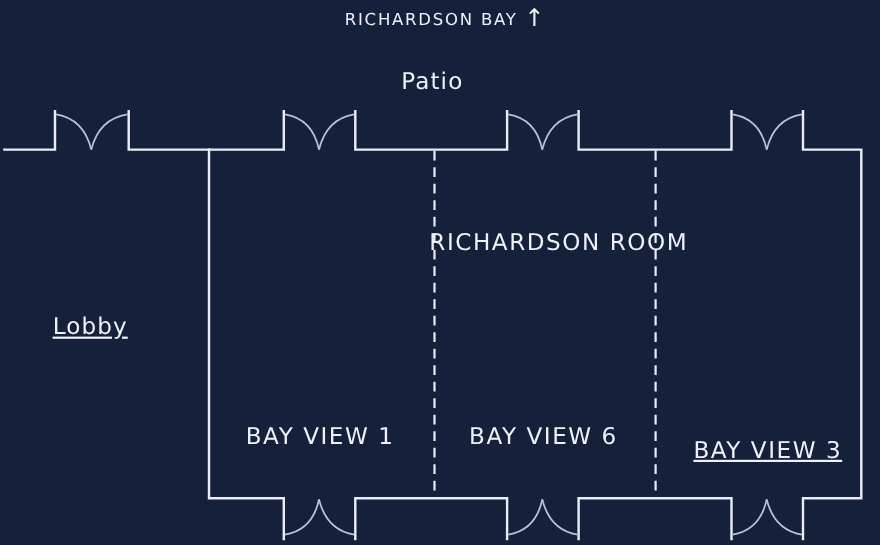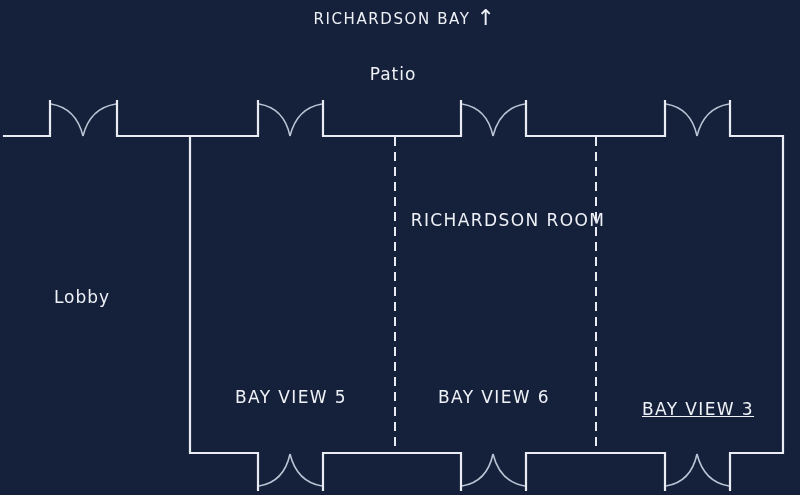--- a/index.html
+++ b/index.html
@@ -6,21 +6,21 @@
     body {
       width: 800px; height: 495px; overflow: hidden;
       background: #15203b;
       font-family: "DejaVu Sans", sans-serif;
       position: relative;
     }
     .floorplan { position: absolute; left: 0; top: 0; }
     .label {
       position: absolute;
       color: #eef1f6;
-      font-size: 17px;
+      font-size: 21px;
       letter-spacing: 1.4px;
       white-space: nowrap;
       transform: translateX(-50%);
       line-height: 20px;
     }
     .label.compass { font-size: 15px; letter-spacing: 1.6px; }
     .arrow { font-size: 22px; margin-left: 6px; position: relative; top: 1px; }
   </style>
 </head>
 <body>
@@ -79,17 +79,17 @@
 </svg>
 
 <div class="label compass" style="left:405px; top:7px;">
   <span>RICHARDSON BAY</span><span class="arrow">↑</span>
 </div>
 
 <div class="label" style="left:393px; top:64px; letter-spacing:1px;">Patio</div>
 
 <div class="label" style="left:508px; top:210px;">RICHARDSON ROOM</div>
 
-<div class="label" style="left:82px; top:287px; letter-spacing:1px;">Lobby</div>
+<div class="label" style="left:82px; top:287px; letter-spacing:1px;text-decoration:underline;">Lobby</div>
 
-<div class="label" style="left:291px; top:387px;">BAY VIEW 5</div>
+<div class="label" style="left:291px; top:387px;">BAY VIEW 1</div>
 <div class="label" style="left:494px; top:387px;">BAY VIEW 6</div>
 <div class="label" style="left:698px; top:399px;text-decoration:underline;">BAY VIEW 3</div>
 
 </body></html>

